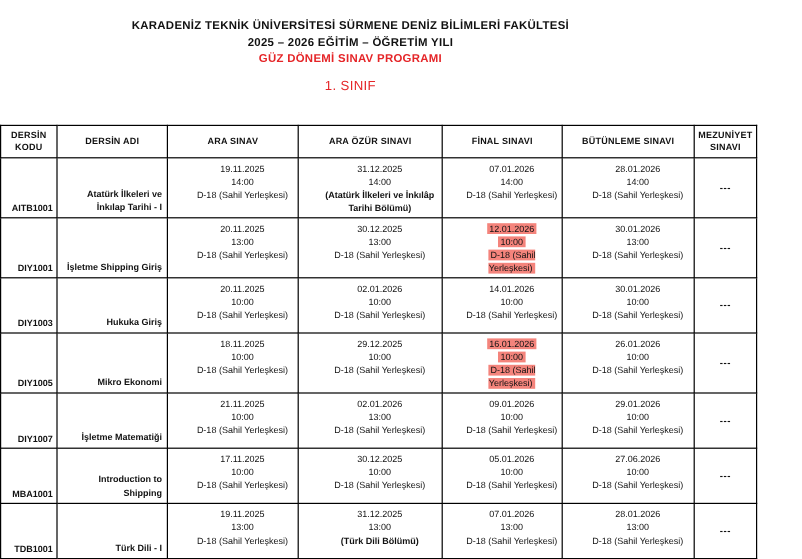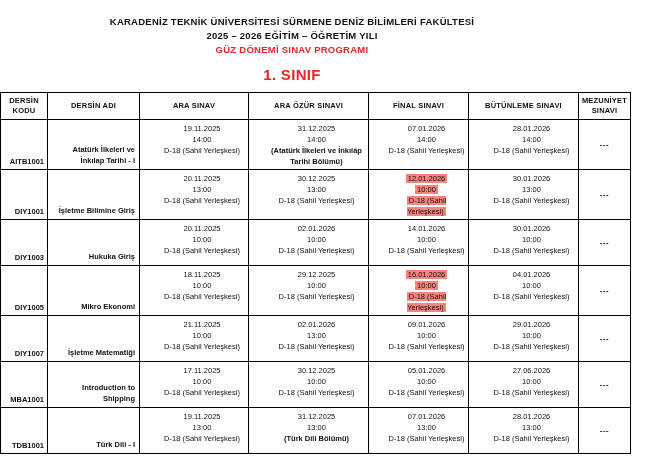--- a/index.html
+++ b/index.html
@@ -4,23 +4,23 @@
 <style>
   * { margin:0; padding:0; box-sizing:border-box; }
   html,body { width:668px; height:466px; background:#ffffff; overflow:hidden; }
   body { font-family:"Liberation Sans","DejaVu Sans",sans-serif; color:var(--text,#111); }
 
   .page { width:584px; height:466px; padding-top:15px; }
 
   .doc-header { text-align:center; }
   .h-line { font-size:9.5px; font-weight:bold; letter-spacing:.25px; line-height:14px; }
   .red { color:var(--accent,#e52528); }
-  .class-label { margin-top:9px; font-size:15px; font-weight:bold; letter-spacing:.3px; }
-
-  table.schedule { border-collapse:collapse; table-layout:fixed; width:630px; margin:9px auto 0 auto; }
+  .class-label { margin-top:9px; font-size:11px; font-weight:normal; letter-spacing:.3px; }
+
+  table.schedule { border-collapse:collapse; table-layout:fixed; width:630px; margin:26px auto 0 auto; }
   .schedule th, .schedule td { border:1px solid #000; }
   .schedule th { font-size:7.5px; font-weight:bold; letter-spacing:.2px; padding:3px 1px; text-align:center; line-height:10px; height:26px; }
   .schedule td { vertical-align:top;text-align:right; }
   .schedule tr.data-row { height:46px; }
 
   td.code-cell { vertical-align:bottom; font-weight:bold; font-size:7.5px; padding:2px 3px 3px 4px; }
   td.name-cell { vertical-align:bottom; font-weight:bold; font-size:7.5px; padding:2px 4px 3px 6px; line-height:10.5px; }
   td.exam-cell { text-align:center; padding:3px 2px 2px 18px; font-size:7.5px; line-height:11px; }
   td.exam-cell .place.bold { font-weight:bold; }
   td.exam-cell span.hl { background:var(--highlight,#f4847c); padding:0 2px; }
@@ -80,21 +80,21 @@
           </td>
           <td class="exam-cell">
             <div class="line date"><span>28.01.2026</span></div>
             <div class="line time"><span>14:00</span></div>
             <div class="line place"><span>D-18 (Sahil Yerleşkesi)</span></div>
           </td>
           <td class="grad-cell">---</td>
         </tr>
         <tr class="data-row">
           <td class="code-cell">DIY1001</td>
-          <td class="name-cell">İşletme Bilimine Giriş</td>
+          <td class="name-cell">İşletme Shipping Giriş</td>
           <td class="exam-cell">
             <div class="line date"><span>20.11.2025</span></div>
             <div class="line time"><span>13:00</span></div>
             <div class="line place"><span>D-18 (Sahil Yerleşkesi)</span></div>
           </td>
           <td class="exam-cell">
             <div class="line date"><span>30.12.2025</span></div>
             <div class="line time"><span>13:00</span></div>
             <div class="line place"><span>D-18 (Sahil Yerleşkesi)</span></div>
           </td>
@@ -147,21 +147,21 @@
             <div class="line date"><span>29.12.2025</span></div>
             <div class="line time"><span>10:00</span></div>
             <div class="line place"><span>D-18 (Sahil Yerleşkesi)</span></div>
           </td>
           <td class="exam-cell">
             <div class="line date"><span class="hl">16.01.2026</span></div>
             <div class="line time"><span class="hl">10:00</span></div>
             <div class="line place"><span class="hl">D-18 (Sahil Yerleşkesi)</span></div>
           </td>
           <td class="exam-cell">
-            <div class="line date"><span>04.01.2026</span></div>
+            <div class="line date"><span>26.01.2026</span></div>
             <div class="line time"><span>10:00</span></div>
             <div class="line place"><span>D-18 (Sahil Yerleşkesi)</span></div>
           </td>
           <td class="grad-cell">---</td>
         </tr>
         <tr class="data-row">
           <td class="code-cell">DIY1007</td>
           <td class="name-cell">İşletme Matematiği</td>
           <td class="exam-cell">
             <div class="line date"><span>21.11.2025</span></div>

